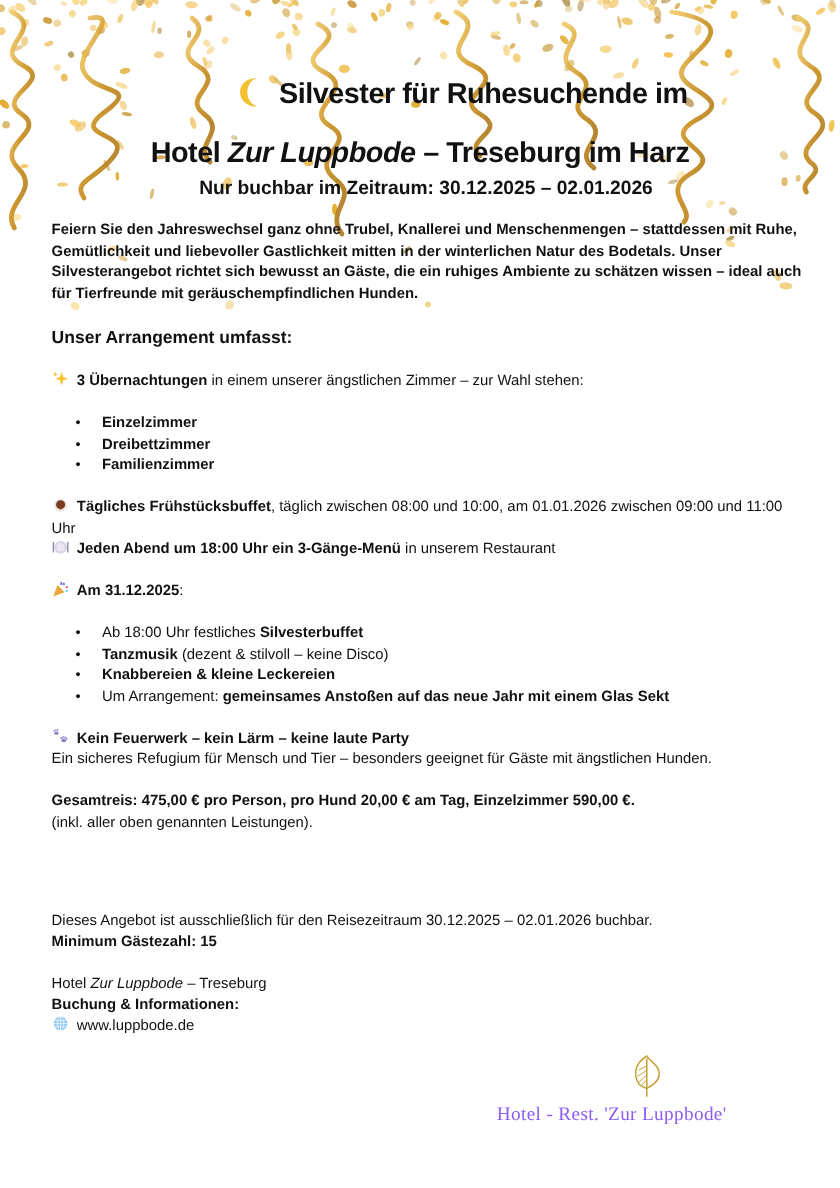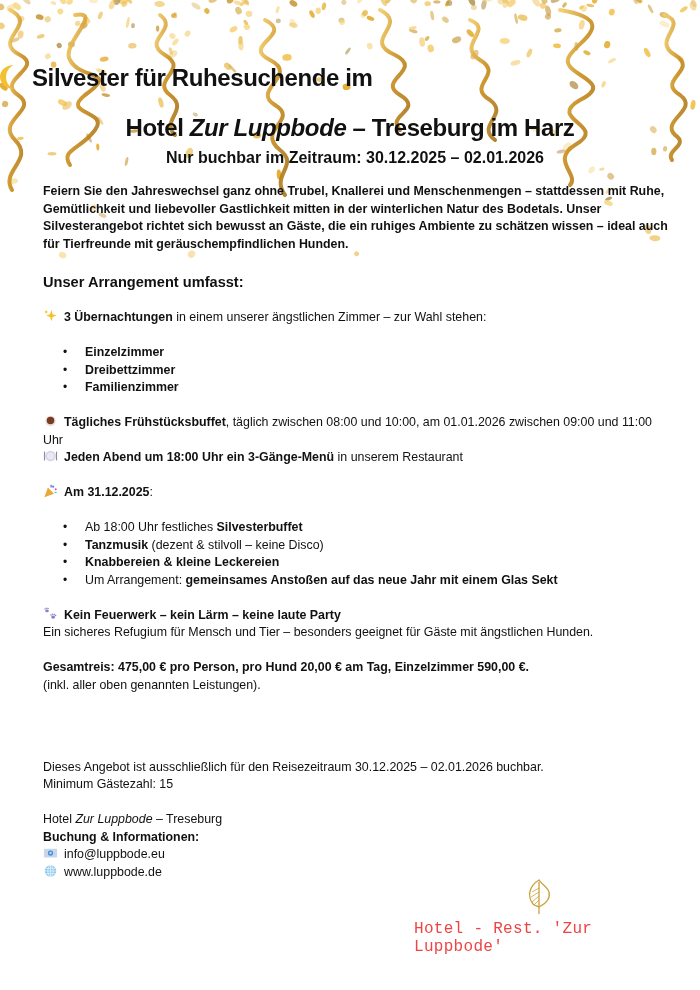--- a/index.html
+++ b/index.html
@@ -1,40 +1,40 @@
 <!DOCTYPE html>
 <html><head>
   <meta charset="utf-8">
   <style>
     html, body { margin: 0; padding: 0; background: #ffffff; }
     body { width: 700px; height: 990px; position: relative; overflow: hidden;
            font-family: "Liberation Sans", sans-serif; color: #111; }
     .confetti { position: absolute; left: 0; top: 0; width: 700px; height: 270px; z-index: 0; }
     .page { position: absolute; left: 0; top: 0; width: 700px; height: 990px; z-index: 1; }
-    .title1 { position: absolute; left: 0; width: 573px; top: 64px; text-align: left;
+    .title1 { position: absolute; left: 0; width: 573px; top: 64px; text-align: right;
               font-size: 24px; font-weight: bold; letter-spacing: -0.4px; }
     .title1 .moon { display: inline-block; width: 22px; height: 26px; vertical-align: -4px; margin-right: 10px; }
     .title2 { position: absolute; left: 0; width: 700px; top: 114px; text-align: center;
               font-size: 24px; font-weight: bold; letter-spacing: -0.4px; padding-left: 0; box-sizing: border-box; }
     .subtitle { position: absolute; left: 0; width: 700px; top: 149px; text-align: center;
                 font-size: 16px; font-weight: bold; padding-left: 10px; box-sizing: border-box; }
     .content { position: absolute; left: 43px; top: 183px; width: 630px; font-size: 12.4px; line-height: 17.5px; }
     p { margin: 0; }
     .intro { font-weight: bold; }
     .heading { font-weight: bold; font-size: 14.6px; margin-top: 21px; }
     .gap { height: 17.5px; }
     .emoji { display: inline-block; width: 15px; height: 14px; vertical-align: -2px; margin-right: 6px; }
     ul { margin: 0; padding-left: 42px; list-style: none; }
     ul li { position: relative; }
     ul li::before { content: "•"; position: absolute; left: -22px; font-size: 12px; }
     b { font-weight: bold; }
     i { font-style: italic; }
     .logo { position: absolute; left: 410px; top: 878px; width: 250px; text-align: center; }
     .logo .leaf { display: block; margin: 0 auto 4px 115px; width: 28px; height: 38px; }
-    .logo .logo-text { font-family: Liberation Mono, monospace; color: #ef4444; font-size: 16px; letter-spacing: 0.3px; text-align: left; padding-left: 4px; }
+    .logo .logo-text { font-family: Liberation Serif, serif; color: #8b5cf6; font-size: 16px; letter-spacing: 0.3px; text-align: left; padding-left: 4px; }
   </style>
 </head>
 <body>
 
 <svg class="confetti" viewBox="0 0 700 270">
   <defs>
     <linearGradient id="gold" x1="0" y1="0" x2="1" y2="1">
       <stop offset="0" stop-color="#f3cd6a"></stop>
       <stop offset="0.5" stop-color="#c98d1c"></stop>
       <stop offset="1" stop-color="#a8741a"></stop>
@@ -324,34 +324,27 @@
       </svg><b>Kein Feuerwerk – kein Lärm – keine laute Party</b>
     </p>
     <p>Ein sicheres Refugium für Mensch und Tier – besonders geeignet für Gäste mit ängstlichen Hunden.</p>
     <div class="gap"></div>
 
     <p style="font-weight:bold;">Gesamtreis: 475,00 € pro Person, pro Hund 20,00 € am Tag, Einzelzimmer 590,00 €.</p>
     <p>(inkl. aller oben genannten Leistungen).</p>
     <div class="gap"></div>
 
     <p style="font-weight:normal;margin-top:47px;">Dieses Angebot ist ausschließlich für den Reisezeitraum 30.12.2025 – 02.01.2026 buchbar.</p>
-    <p style="font-weight:normal;">Minimum Gästezahl: 15</p>
+    <p style="font-weight:bold;">Minimum Gästezahl: 15</p>
     <div class="gap"></div>
 
     <p>
       <span>Hotel </span><i>Zur Luppbode</i><span> – Treseburg</span>
     </p>
     <p style="font-weight:bold;">Buchung &amp; Informationen:</p>
-    <p>
-      <svg class="emoji" viewBox="0 0 16 16">
-        <rect x="0.5" y="3" width="15" height="10" rx="1" fill="#c9d6e8"></rect>
-          <circle cx="8" cy="8" r="3" fill="#3a8ee6"></circle>
-          <circle cx="8" cy="8" r="1.4" fill="#c9d6e8"></circle>
-      </svg><span>info@luppbode.eu</span>
-    </p>
     <p>
       <svg class="emoji" viewBox="0 0 16 16">
         <circle cx="8" cy="8" r="6.5" fill="#8ec7ee"></circle>
         <g fill="none" stroke="#e6f3fb" stroke-width="0.9">
             <ellipse cx="8" cy="8" rx="3" ry="6.5"></ellipse>
             <line x1="1.5" y1="8" x2="14.5" y2="8"></line>
             <line x1="8" y1="1.5" x2="8" y2="14.5"></line>
             <line x1="2.5" y1="5" x2="13.5" y2="5"></line>
             <line x1="2.5" y1="11" x2="13.5" y2="11"></line>
           </g>

